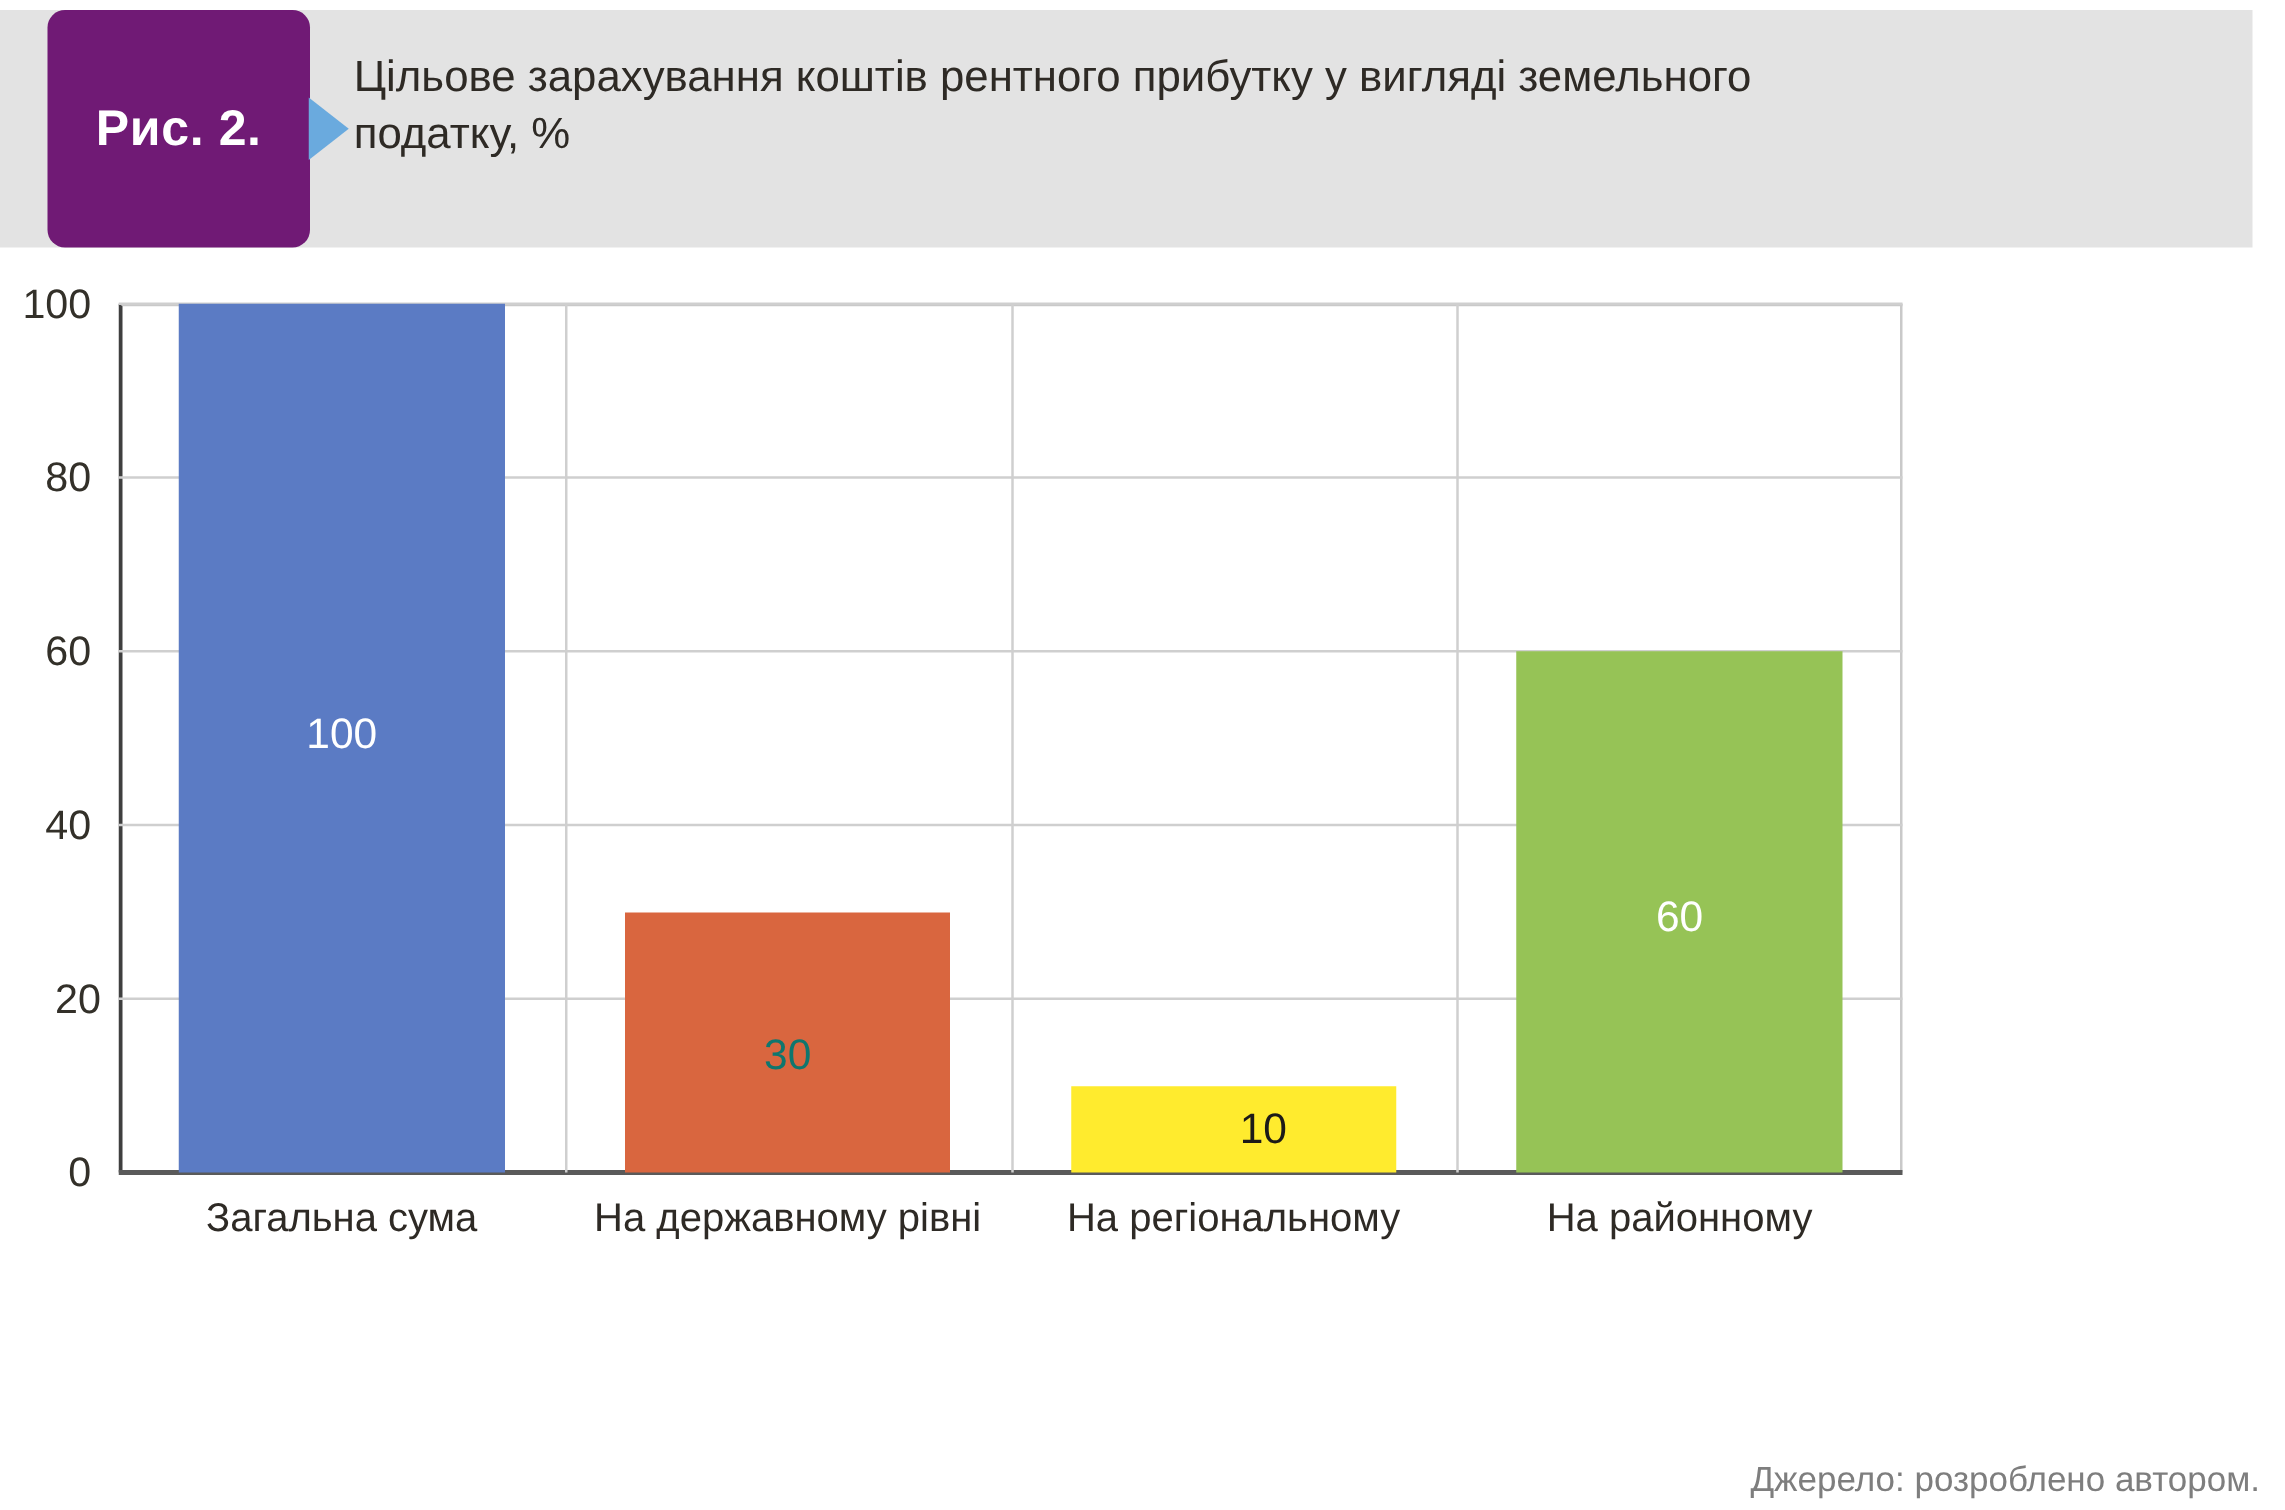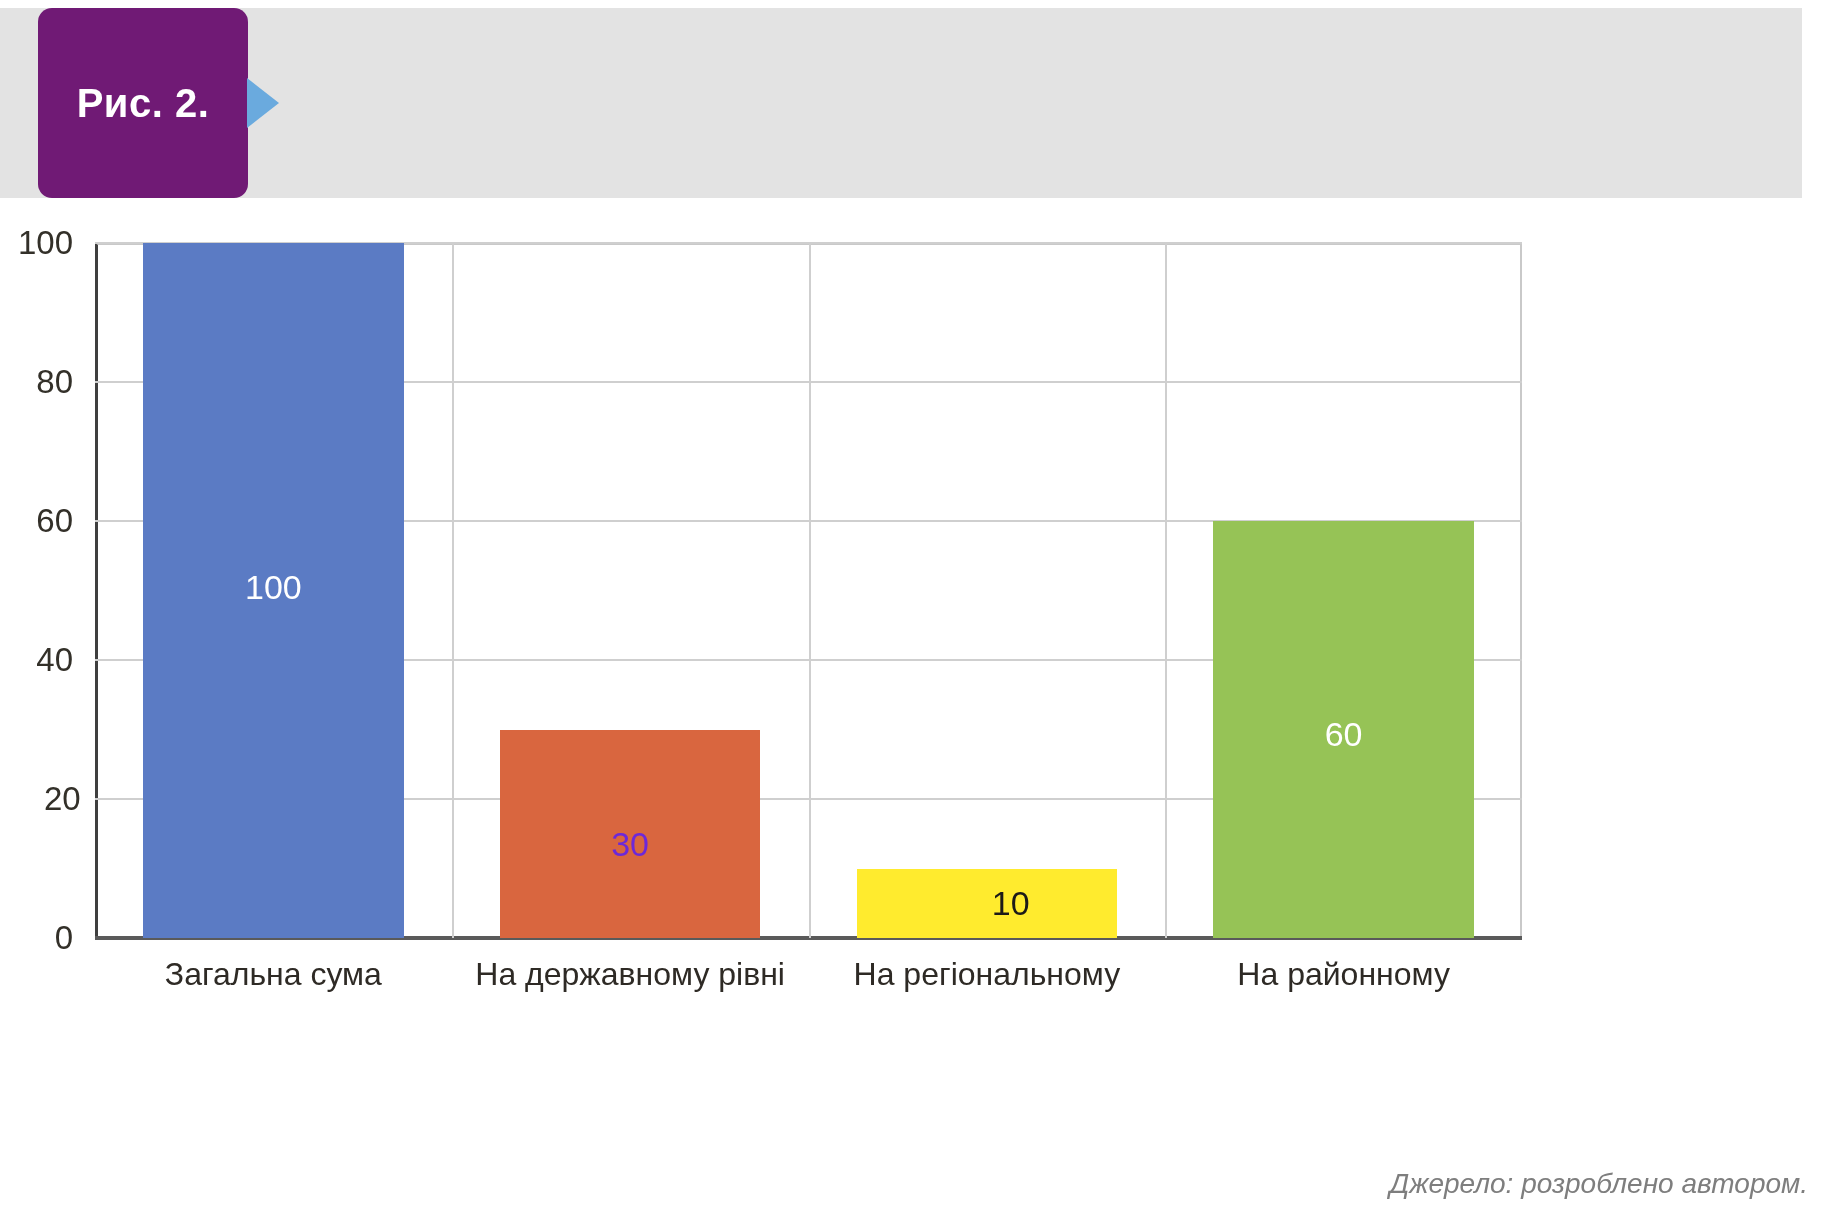--- a/index.html
+++ b/index.html
@@ -147,38 +147,38 @@
     line-height: 1;
     white-space: nowrap;
   }
 
   
   .source-note {
     position: absolute;
     right: 20px;
     bottom: 8px;
     font-size: 28px;
-    font-style: italic;
     color: #7e7e7e;
     white-space: nowrap;
     margin-left: 26px;
   }
 </style>
 </head>
 <body>
 
 <div id="page">
 
   <div class="header-band"></div>
 
   <div class="fig-badge">
     <span class="fig-badge-label">Рис. 2.</span>
   </div>
   <div class="fig-badge-arrow"></div>
 
+  <div class="fig-title">Цільове зарахування коштів рентного прибутку у вигляді земельного податку, %</div>
 
   <div id="chart-region">
 
     <div class="plot-frame"></div>
 
     <div id="gridlines">
         <div class="baseline" style="top: 738px;"></div>
         <div class="gridline" style="top: 600px;"></div>
         <div class="gridline" style="top: 461px;"></div>
         <div class="gridline" style="top: 322px;"></div>
@@ -195,21 +195,21 @@
         <div class="ytick-row" style="top: 584px; left: 0px; width: 73px; padding-left: 44px;">20</div>
         <div class="ytick-row" style="top: 445px; left: 0px; width: 73px;">40</div>
         <div class="ytick-row" style="top: 306px; left: 0px; width: 73px;">60</div>
         <div class="ytick-row" style="top: 167px; left: 0px; width: 73px;">80</div>
         <div class="ytick-row" style="top: 28px; left: 0px; width: 73px;">100</div>
       </div>
     <div id="bars">
         <div class="bar" style="left: 143.161px; width: 260.428px; top: 45px; height: 695px; background: rgb(91, 123, 196);"></div>
         <div class="bar-label" style="left: 143.161px; width: 260.428px; top: 371.65px; position: absolute; color: rgb(255, 255, 255);">100</div>
         <div class="bar" style="left: 499.911px; width: 260.428px; top: 531.5px; height: 208.5px; background: rgb(217, 102, 63);"></div>
-        <div class="bar-label" style="left: 499.911px; width: 260.428px; top: 629.495px; position: absolute; color: #6d28d9;">30</div>
+        <div class="bar-label" style="left: 499.911px; width: 260.428px; top: 629.495px; position: absolute; color: #0f766e;">30</div>
         <div class="bar" style="left: 856.661px; width: 260.428px; top: 670.5px; height: 69.5px; background: rgb(255, 235, 46);"></div>
         <div class="bar-label" style="left: 856.661px; width: 308px; top: 688.25px; position: absolute; color: rgb(28, 26, 24);">10</div>
         <div class="bar" style="left: 1213.41px; width: 260.428px; top: 323px; height: 417px; background: rgb(150, 195, 86);"></div>
         <div class="bar-label" style="left: 1213.41px; width: 260.428px; top: 518.99px; position: absolute; color: rgb(255, 255, 255);">60</div>
       </div>
     <div id="catlabels">
         <div class="cat-label" style="left: 95px; width: 356.75px; top: 760px;">Загальна сума</div>
         <div class="cat-label" style="left: 451.75px; width: 356.75px; top: 760px;">На державному рівні</div>
         <div class="cat-label" style="left: 808.5px; width: 356.75px; top: 760px;">На регіональному</div>
         <div class="cat-label" style="left: 1165.25px; width: 356.75px; top: 760px;">На районному</div>

